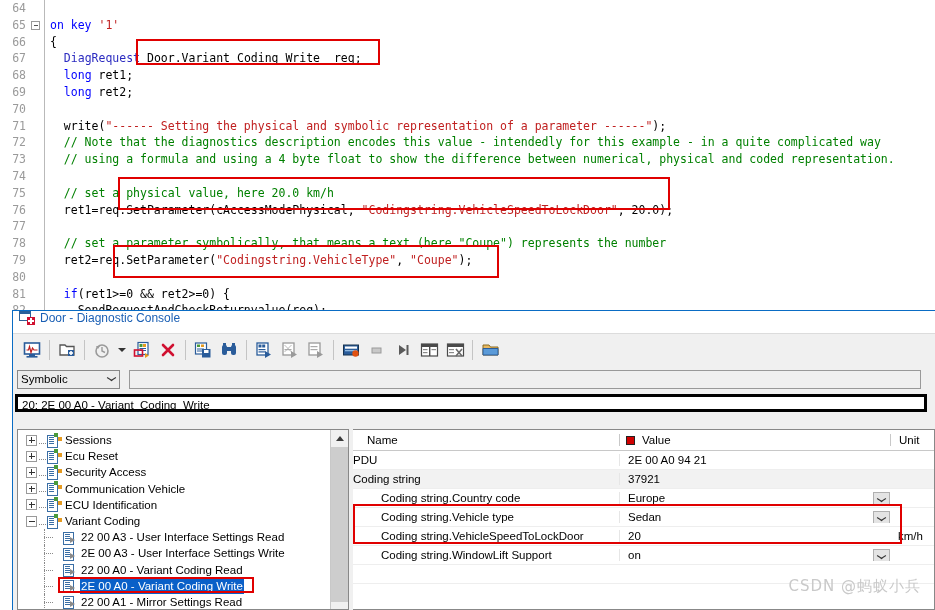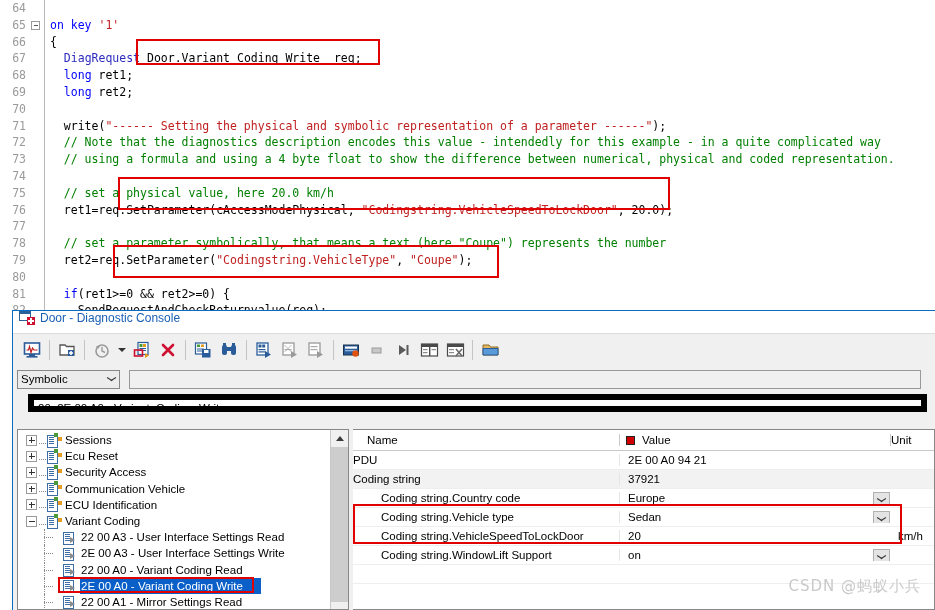--- a/index.html
+++ b/index.html
@@ -216,23 +216,23 @@
     height: 19px;
     margin-left: 9px;
     margin-right: 10px;
     background: #f0f0f0;
     border: 1px solid #999;
     box-sizing: border-box;
   }
 
   .dc-path {
     height: 18px;
-    margin: 2px 8px 0 15px;
+    margin: 2px 8px 0 2px;
     background: #ffffff;
-    border: 6px solid #000000;
+    border: 3px solid #000000;
     box-sizing: border-box;
     font-size: 11.5px;
     line-height: 16px;
     padding-left: 4px;
     white-space: nowrap;
     overflow: hidden;
   }
 
   .dc-body {
     position: absolute;
@@ -369,21 +369,21 @@
     left: 8px; top: 6px;
     width: 0; height: 0;
     border-top: 3px solid transparent;
     border-bottom: 3px solid transparent;
     border-left: 5px solid #8a8a8a;
   }
   .tnode-label { padding-left: 1px; }
   .tnode.selected .tnode-label {
     background: #0a60c8;
     color: #ffffff;
-    padding-right: 18px;
+    padding-right: 1px;
   }
 
   
   .grid-pane {
     flex: 1;
     background: #ffffff;
     border: 1px solid #888;
     border-left: none;
     box-sizing: border-box;
     position: relative;
@@ -409,20 +409,21 @@
   }
   .red-sq {
     width: 9px; height: 9px;
     background: #d00000;
     border: 1px solid #222;
     box-sizing: border-box;
     margin-right: 7px;
   }
   .gh-unit {
     flex: 1;
+    padding-left: 8px;
     box-sizing: border-box;
     border-left: 1px solid #c8c8c8;
   }
   .grow {
     height: 18px;
     display: flex;
     align-items: center;
     font-size: 11.5px;
     border-bottom: 1px solid #eeeeee;
     position: relative;

